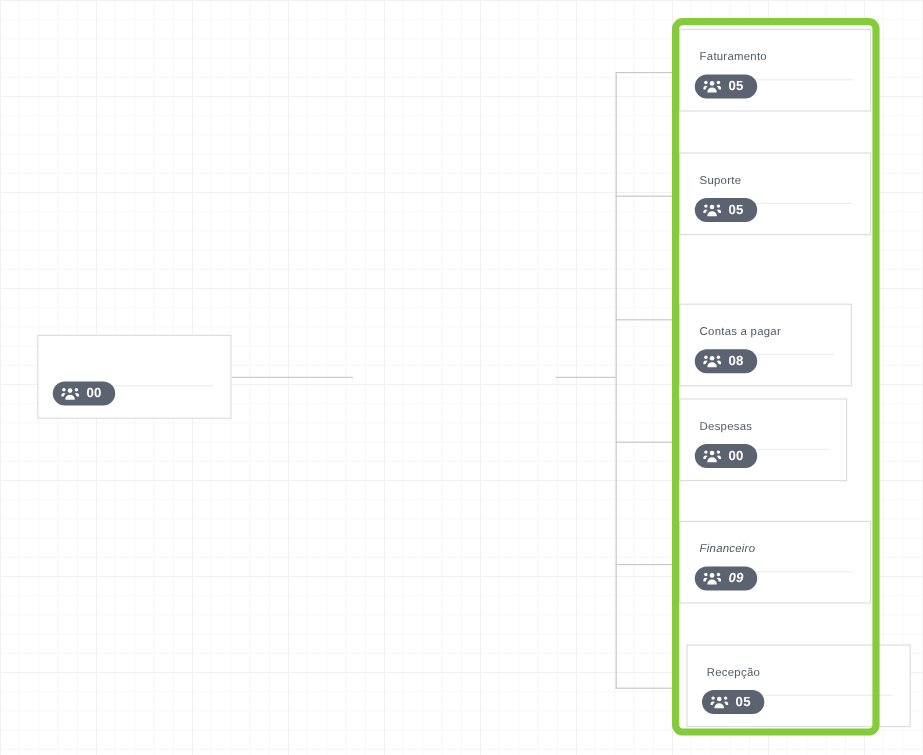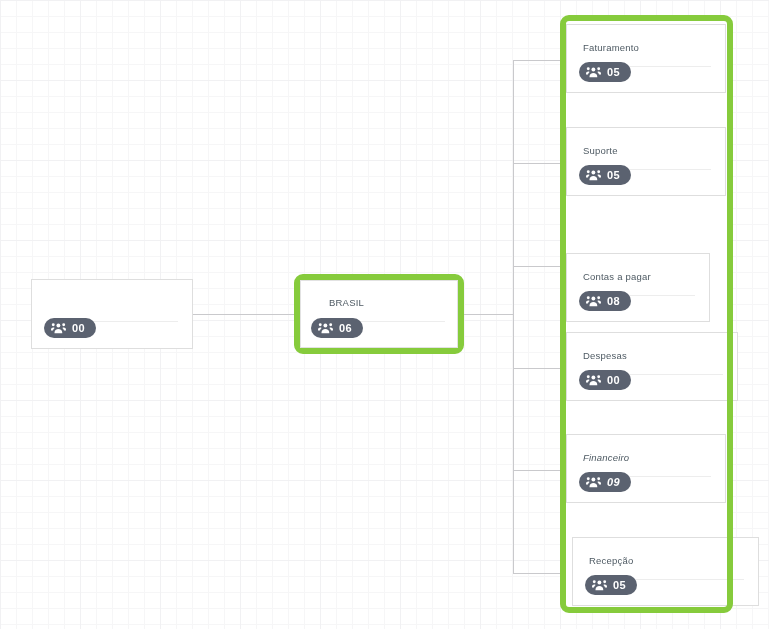--- a/index.html
+++ b/index.html
@@ -137,38 +137,20 @@
         <path d="M5.6 16.2c0-3.3 2.8-5.5 6.2-5.5s6.2 2.2 6.2 5.5v1.2H5.6z"></path>
         <circle cx="3.6" cy="4.0" r="2.3"></circle>
         <path d="M0 12.0c0-2.2 1.6-3.6 3.6-3.6 .8 0 1.6 .25 2.2 .7C4.3 10.2 3.4 11.6 3.1 13.2H0z"></path>
         <circle cx="20.3" cy="4.0" r="2.3"></circle>
         <path d="M24 12.0c0-2.2-1.6-3.6-3.6-3.6-.9 0-1.6 .25-2.2 .7 1.4 1.1 2.3 2.5 2.6 4.1H24z"></path>
       </svg>
       <span class="badge-count">00</span>
     </div>
   </div>
 
-  <div style="position:absolute; left:294px; top:274px; width:170px; height:80px;">
-    <div class="selection filled" style="left:0; top:0; right:0; bottom:0;"></div>
-    <div class="node" style="left:6px; top:6px; width:158px; height:68px; border-color:#e2e2e2;">
-      <div class="node-title" style="top:16px; left:28px;">BRASIL</div>
-      <div class="node-divider" style="top:40px; left:12px; right:12px;"></div>
-      <div class="badge" style="left:10px; bottom:9px;">
-        <svg class="badge-icon" viewBox="0 0 24 20" fill="#ffffff" aria-hidden="true">
-          <circle cx="11.8" cy="5.2" r="3.1"></circle>
-          <path d="M5.6 16.2c0-3.3 2.8-5.5 6.2-5.5s6.2 2.2 6.2 5.5v1.2H5.6z"></path>
-          <circle cx="3.6" cy="4.0" r="2.3"></circle>
-          <path d="M0 12.0c0-2.2 1.6-3.6 3.6-3.6 .8 0 1.6 .25 2.2 .7C4.3 10.2 3.4 11.6 3.1 13.2H0z"></path>
-          <circle cx="20.3" cy="4.0" r="2.3"></circle>
-          <path d="M24 12.0c0-2.2-1.6-3.6-3.6-3.6-.9 0-1.6 .25-2.2 .7 1.4 1.1 2.3 2.5 2.6 4.1H24z"></path>
-        </svg>
-        <span class="badge-count">06</span>
-      </div>
-    </div>
-  </div>
 
   <div id="group-strip" style="left:566px; top:21px; width:161px; height:586px;"></div>
 
   <div id="departments">
       <div class="node" style="left: 566px; top: 24px; width: 160px; height: 69px;">
         <div class="node-title">Faturamento</div>
         <div class="node-divider"></div>
         <div class="badge">
           <svg class="badge-icon" viewBox="0 0 24 20" fill="#ffffff" aria-hidden="true">
             <circle cx="11.8" cy="5.2" r="3.1"></circle>
@@ -204,21 +186,21 @@
             <circle cx="11.8" cy="5.2" r="3.1"></circle>
             <path d="M5.6 16.2c0-3.3 2.8-5.5 6.2-5.5s6.2 2.2 6.2 5.5v1.2H5.6z"></path>
             <circle cx="3.6" cy="4.0" r="2.3"></circle>
             <path d="M0 12.0c0-2.2 1.6-3.6 3.6-3.6 .8 0 1.6 .25 2.2 .7C4.3 10.2 3.4 11.6 3.1 13.2H0z"></path>
             <circle cx="20.3" cy="4.0" r="2.3"></circle>
             <path d="M24 12.0c0-2.2-1.6-3.6-3.6-3.6-.9 0-1.6 .25-2.2 .7 1.4 1.1 2.3 2.5 2.6 4.1H24z"></path>
           </svg>
           <span class="badge-count">08</span>
         </div>
       </div>
-      <div class="node" style="left: 566px; top: 332px; width: 172px; height: 69px;">
+      <div class="node" style="left: 566px; top: 332px; width: 140px; height: 69px;">
         <div class="node-title">Despesas</div>
         <div class="node-divider"></div>
         <div class="badge">
           <svg class="badge-icon" viewBox="0 0 24 20" fill="#ffffff" aria-hidden="true">
             <circle cx="11.8" cy="5.2" r="3.1"></circle>
             <path d="M5.6 16.2c0-3.3 2.8-5.5 6.2-5.5s6.2 2.2 6.2 5.5v1.2H5.6z"></path>
             <circle cx="3.6" cy="4.0" r="2.3"></circle>
             <path d="M0 12.0c0-2.2 1.6-3.6 3.6-3.6 .8 0 1.6 .25 2.2 .7C4.3 10.2 3.4 11.6 3.1 13.2H0z"></path>
             <circle cx="20.3" cy="4.0" r="2.3"></circle>
             <path d="M24 12.0c0-2.2-1.6-3.6-3.6-3.6-.9 0-1.6 .25-2.2 .7 1.4 1.1 2.3 2.5 2.6 4.1H24z"></path>

